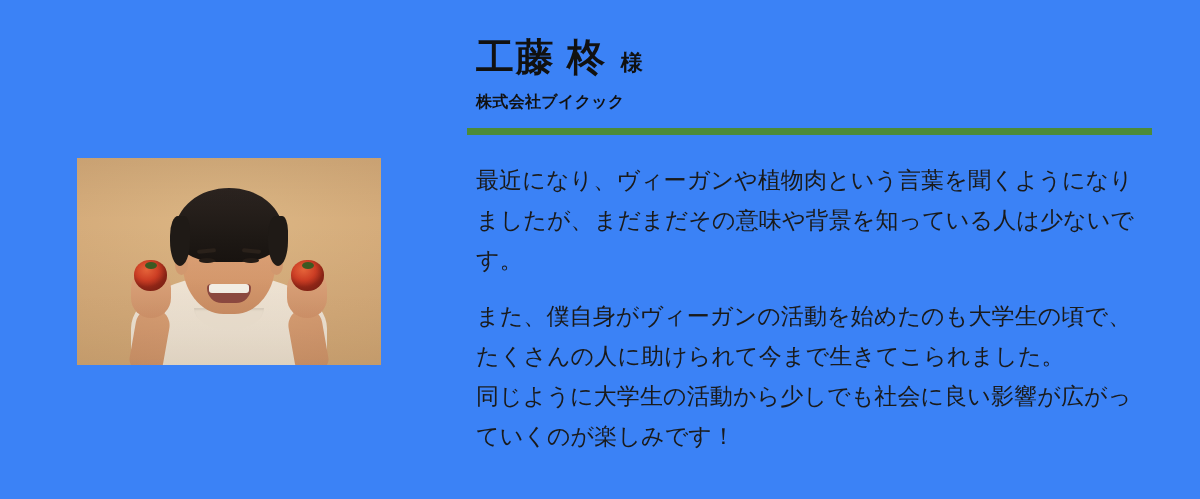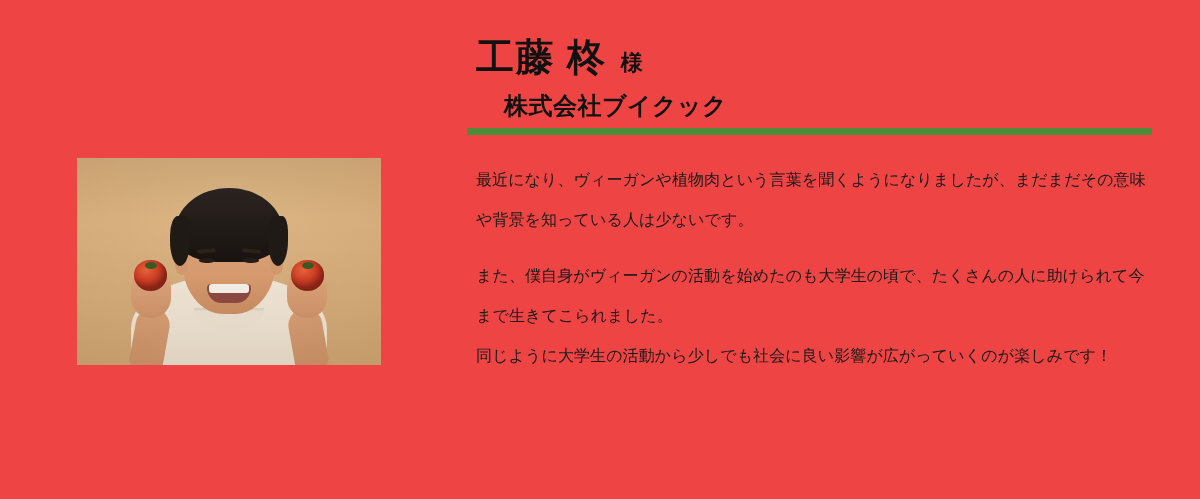--- a/index.html
+++ b/index.html
@@ -13,21 +13,21 @@
     overflow: hidden;
     font-family: "Liberation Sans", "DejaVu Sans", sans-serif;
     color: #1a1a1a;
     -webkit-font-smoothing: antialiased;
   }
 
   .testimonial-card {
     position: relative;
     width: 1200px;
     height: 499px;
-    background: #ef4444;
+    background: #3b82f6;
   }
 
   
   .photo-column {
     position: absolute;
     left: 77px;
     top: 158px;
     width: 304px;
     height: 207px;
   }
@@ -244,48 +244,47 @@
     font-size: 22px;
     font-weight: 700;
     letter-spacing: 0.02em;
     margin-left: 14px;
   }
 
   .company-name {
     position: absolute;
     left: 9px;
     top: 92px;
-    font-size: 24px;
+    font-size: 16px;
     font-weight: 700;
     letter-spacing: 0.02em;
     line-height: 1.2;
     color: #111111;
     white-space: nowrap;
-    margin-left: 28px;
   }
 
   .green-rule {
     position: absolute;
     left: 0;
     top: 128px;
     width: 685px;
     height: 7px;
     background: #4c8b38;
   }
 
   .quote-body {
     position: absolute;
     left: 9px;
     top: 160px;
     width: 676px;
   }
 
   .quote-paragraph {
     margin: 0 0 16px 0;
-    font-size: 16px;
+    font-size: 23px;
     line-height: 40px;
     letter-spacing: 0.005em;
     color: #1a1a1a;
     text-align: left;
   }
   .quote-paragraph:last-child {
     margin-bottom: 0;
   }
 </style>
 </head>

